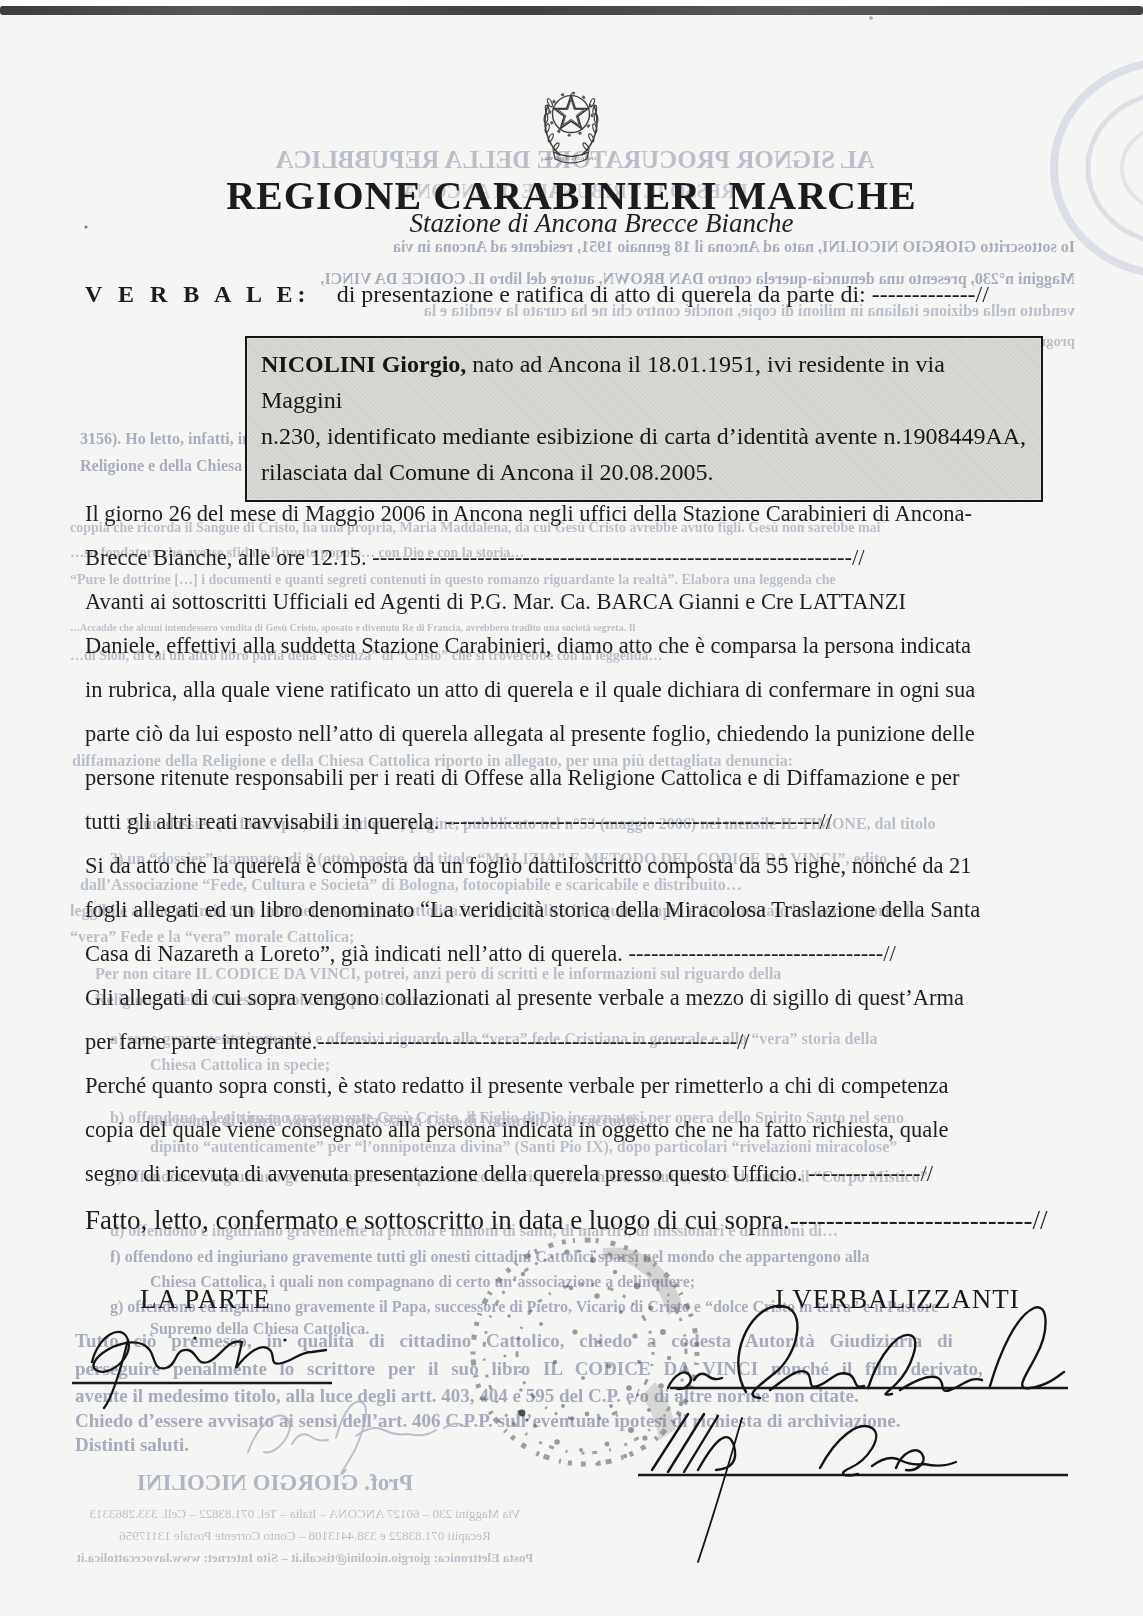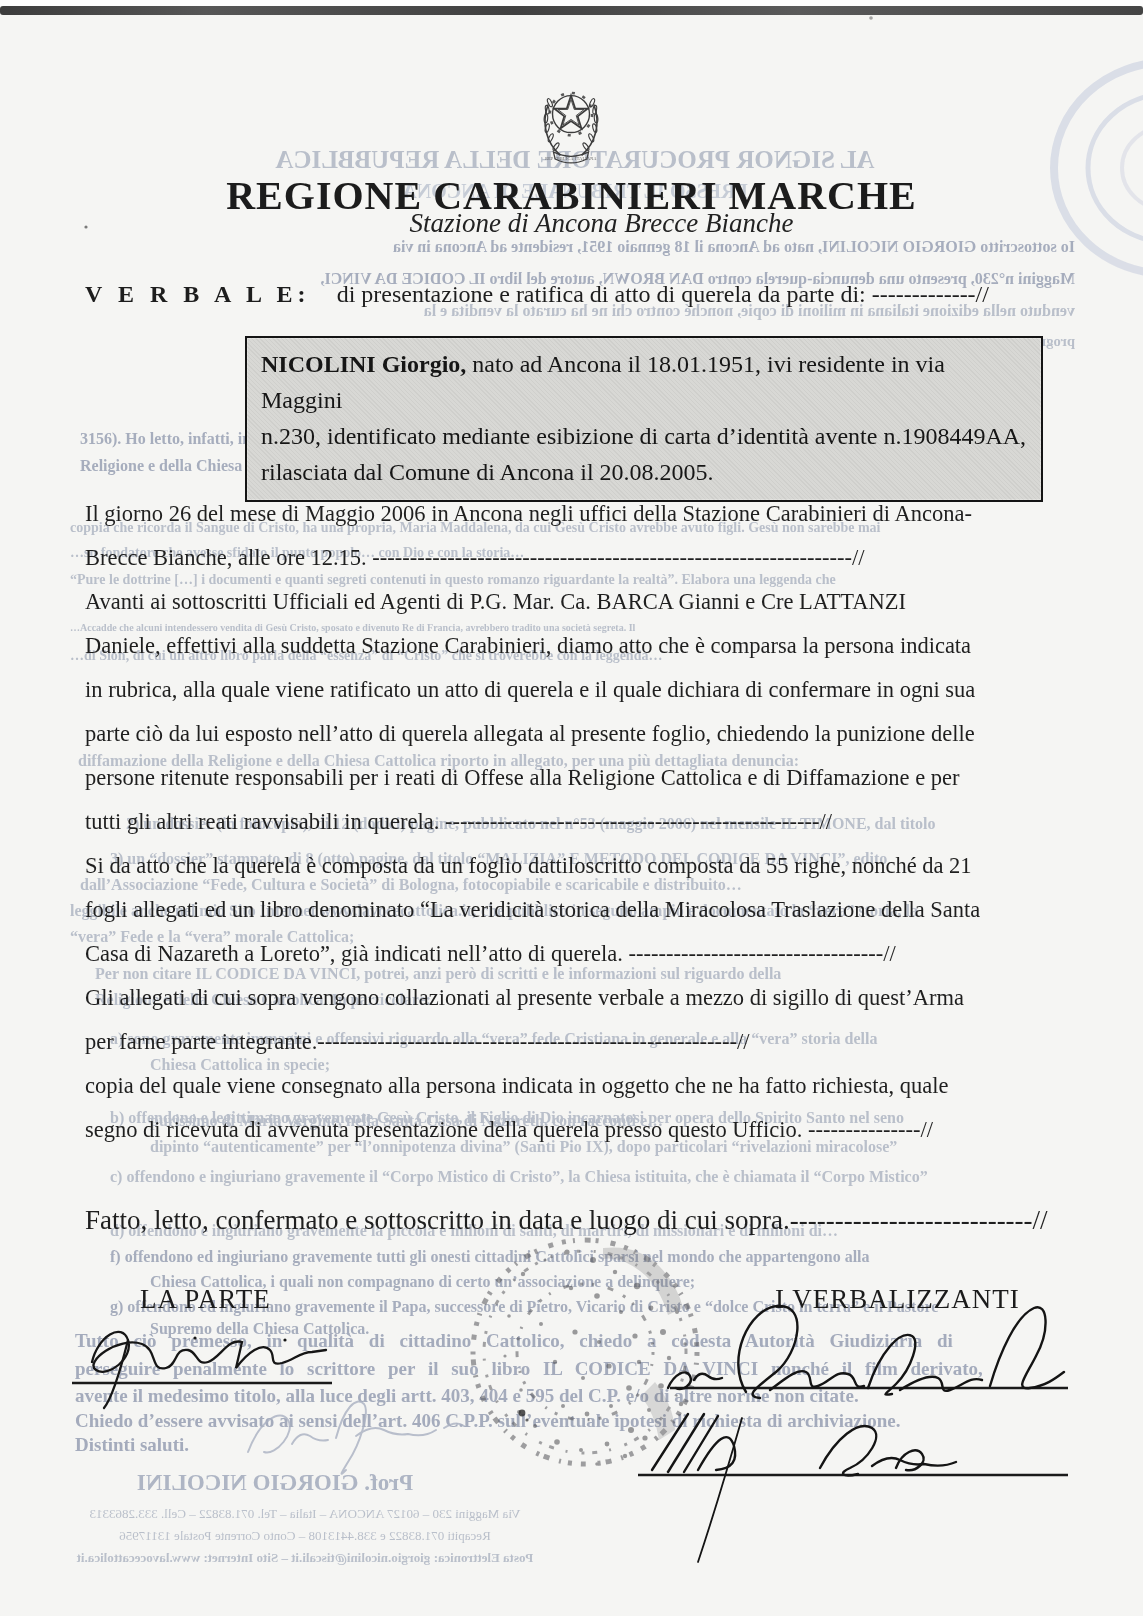--- a/index.html
+++ b/index.html
@@ -50,21 +50,21 @@
   <div class="bl m" style="left:75px;top:302px;width:1000px;">venduto nella edizione italiana in milioni di copie, nonché contro chi ne ha curato la vendita e la</div>
   <div class="bl m" style="left:75px;top:333px;width:1000px;font-size:14.5px;">programmazione in Ancona e in Italia del film tratto dallo stesso libro e con il medesimo titolo IL CODICE DA VINCI, per</div>
 
   <div class="bl dk" style="left:80px;top:430px;width:1000px;">3156). Ho letto, infatti, in molti giornali e riviste di una prevista, programmata e diffusa diffamazione della</div>
   <div class="bl dk" style="left:80px;top:457px;width:1000px;">Religione e della Chiesa Cattolica, fatta a mezzo stampa e film, tramite IL CODICE DA VINCI ed il film ad esso</div>
   <div class="bl" style="left:70px;top:520px;width:1010px;font-size:14px;">coppia che ricorda il Sangue di Cristo, ha una propria, Maria Maddalena, da cui Gesù Cristo avrebbe avuto figli. Gesù non sarebbe mai</div>
   <div class="bl" style="left:70px;top:545px;width:1010px;font-size:14px;">…su fondatore che avesse sfidato il punto popolo… con Dio e con la storia…</div>
   <div class="bl" style="left:70px;top:572px;width:1010px;font-size:14px;">“Pure le dottrine […] i documenti e quanti segreti contenuti in questo romanzo riguardante la realtà”. Elabora una leggenda che</div>
   <div class="bl" style="left:70px;top:622px;width:1010px;font-size:10px;">…Accadde che alcuni intendessero vendita di Gesù Cristo, sposato e divenuto Re di Francia, avrebbero tradito una società segreta. Il</div>
   <div class="bl" style="left:70px;top:648px;width:1010px;font-size:14px;">…di Sion, di cui un altro libro parla della “essenza” di “Cristo” che si troverebbe con la leggenda…</div>
-  <div class="bl" style="left:78px;top:752px;width:1010px;font-family:Liberation Serif, serif;">diffamazione della Religione e della Chiesa Cattolica riporto in allegato, per una più dettagliata denuncia:</div>
+  <div class="bl" style="left:72px;top:752px;width:1010px;font-family:Liberation Serif, serif;">diffamazione della Religione e della Chiesa Cattolica riporto in allegato, per una più dettagliata denuncia:</div>
   <div class="bl" style="left:126px;top:800px;width:970px;margin-top:15px;">2) un dossier (in fotocopia), di 12 (dodici) pagine, pubblicato nel n°53 (maggio 2006) nel mensile IL TIMONE, dal titolo</div>
   <div class="bl" style="left:110px;top:850px;width:970px;">3) un “dossier” stampato, di 8 (otto) pagine, dal titolo “MALIZIA” E METODO DEL CODICE DA VINCI”, edito</div>
   <div class="bl" style="left:80px;top:876px;width:1000px;">dall’Associazione “Fede, Cultura e Società” di Bologna, fotocopiabile e scaricabile e distribuito…</div>
   <div class="bl" style="left:70px;top:902px;width:1010px;">leggibile anche nel mio Sito Internet www.lavocecattolica.it; che pubblico in seguito ampio e documentato la “vera” storia, la</div>
   <div class="bl" style="left:70px;top:928px;width:1010px;">“vera” Fede e la “vera” morale Cattolica;</div>
   <div class="bl" style="left:95px;top:965px;width:985px;">Per non citare IL CODICE DA VINCI, potrei, anzi però di scritti e le informazioni sul riguardo della</div>
   <div class="bl" style="left:95px;top:991px;width:985px;">Religione e della Chiesa Cattolica. In particolare:</div>
   <div class="bl" style="left:110px;top:1030px;width:970px;">a)  sono gravemente immagini e offensivi riguardo alla “vera” fede Cristiana in generale e alla “vera” storia della</div>
   <div class="bl" style="left:150px;top:1056px;width:930px;">Chiesa Cattolica in specie;</div>
   <div class="bl" style="left:110px;top:1086px;width:970px;margin-top:23px;">b)  offendono e legittimano gravemente Gesù Cristo, il Figlio di Dio incarnatosi per opera dello Spirito Santo nel seno</div>
@@ -138,20 +138,21 @@
     <div>Daniele, effettivi alla suddetta Stazione Carabinieri, diamo atto che è comparsa la persona indicata</div>
     <div>in rubrica, alla quale viene ratificato un atto di querela e il quale dichiara di confermare in ogni sua</div>
     <div>parte ciò da lui esposto nell’atto di querela allegata al presente foglio, chiedendo la punizione delle</div>
     <div>persone ritenute responsabili per i reati di Offese alla Religione Cattolica e di Diffamazione e per</div>
     <div>tutti gli altri reati ravvisabili in querela. --------------------------------------------------//</div>
     <div>Si da atto che la querela è composta da un foglio dattiloscritto composta da 55 righe, nonché da 21</div>
     <div>fogli allegati ed un libro denominato “La veridicità storica della Miracolosa Traslazione della Santa</div>
     <div>Casa di Nazareth a Loreto”, già indicati nell’atto di querela. ----------------------------------//</div>
     <div>Gli allegati di cui sopra vengono collazionati al presente verbale a mezzo di sigillo di quest’Arma</div>
     <div>per farne parte integrante.--------------------------------------------------------//</div>
+    <div>Perché quanto sopra consti, è stato redatto il presente verbale per rimetterlo a chi di competenza</div>
     <div>copia del quale viene consegnato alla persona indicata in oggetto che ne ha fatto richiesta, quale</div>
     <div>segno di ricevuta di avvenuta presentazione della querela presso questo Ufficio. ---------------//</div>
   </div>
   <div class="abs closing">Fatto, letto, confermato e sottoscritto in data e luogo di cui sopra.---------------------------//</div>
 
   <div class="abs lbl-parte">LA PARTE</div>
   <div class="abs lbl-verb">I VERBALIZZANTI</div>
 
   <svg class="abs svgo" width="1143" height="1616" viewBox="0 0 1143 1616">
 

